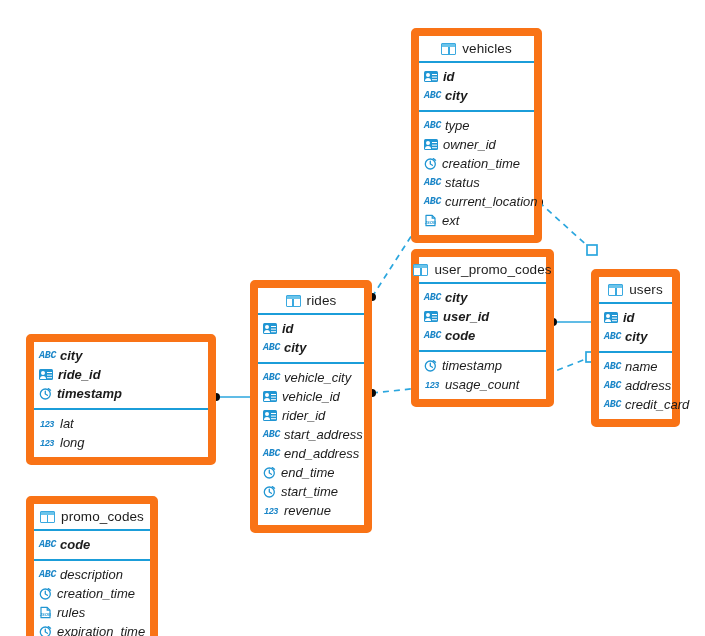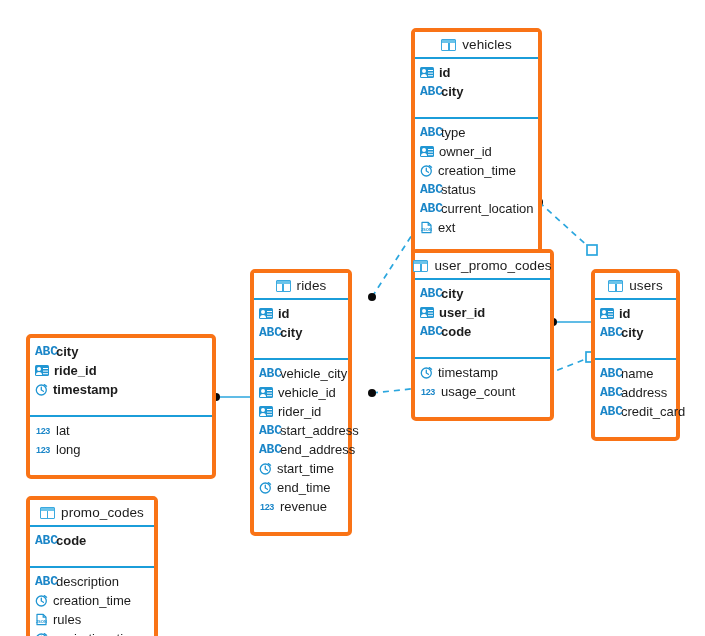--- a/index.html
+++ b/index.html
@@ -7,35 +7,35 @@
     width:705px;height:636px;position:relative;overflow:hidden;
     font-family:"Liberation Sans","DejaVu Sans",sans-serif;
     -webkit-font-smoothing:antialiased;
   }
   #canvas{position:absolute;left:0;top:0;width:705px;height:636px;}
   #edges{position:absolute;left:0;top:0;width:705px;height:636px;pointer-events:none;}
 
   .table-node{
     position:absolute;
     box-sizing:border-box;
-    border:4px solid #f97316;
+    border:8px solid #f97316;
     background:#ffffff;
     border-radius:5px;
   }
   .tbl-header{
     display:flex;align-items:center;justify-content:center;gap:6px;
     height:25px;
     border-bottom:2px solid #1b9dd9;
     background:#ffffff;
     padding:0 6px;
   }
   .tbl-title{
     font-size:13.5px;color:#1c1c1c;white-space:nowrap;letter-spacing:0.1px;
   }
-  .field-group{padding:4px 0 16px 0;}
+  .field-group{padding:4px 0 5px 0;font-style:italic;}
   .field-group.keys{border-bottom:2px solid #1b9dd9;}
   .field{
     display:flex;align-items:center;gap:5px;
     height:19px;padding:0 6px 0 5px;white-space:nowrap;
   }
   .fname{font-size:13px;color:#1c1c1c;line-height:1;}
   .field.key .fname{font-weight:bold;}
 
   
   .ico{flex:0 0 auto;display:inline-block;position:relative;}
@@ -45,21 +45,21 @@
   .ico-table:before{content:"";position:absolute;left:0;top:0;right:0;height:3.4px;background:#6cc4ea;}
   .ico-table:after{content:"";position:absolute;left:50%;top:3.4px;bottom:0;width:1.6px;margin-left:-0.8px;background:#3aa9e0;}
 
   
   .ico-id{width:14px;height:11px;background:#2196d3;border-radius:1.5px;box-sizing:border-box;}
   .ico-id:before{content:"";position:absolute;left:2px;top:2px;width:4px;height:4px;border-radius:50%;background:#ffffff;}
   .ico-id:after{content:"";position:absolute;left:0.8px;top:7px;width:6.4px;height:3px;border-radius:3px 3px 0 0;background:#ffffff;}
   .ico-id i{position:absolute;right:1.5px;top:2.5px;width:5px;height:1.2px;background:#ffffff;box-shadow:0 2.6px 0 #ffffff,0 5.2px 0 #ffffff;}
 
   
-  .ico-abc{width:16px;height:11px;font-size:13px;font-weight:bold;color:#1b86c8;
+  .ico-abc{width:16px;height:11px;font-size:10px;font-weight:bold;color:#1b86c8;
     font-family:"Liberation Mono","DejaVu Sans Mono",monospace;letter-spacing:-0.2px;
     line-height:11px;text-align:left;}
 
   
   .ico-123{width:16px;height:11px;font-size:9px;font-weight:bold;color:#1b86c8;
     line-height:12px;text-align:center;letter-spacing:-0.3px;}
 
   
   .ico-clock{width:13px;height:13px;}
   .ico-clock svg{display:block;}
@@ -218,21 +218,21 @@
         <div class="field">
           <span class="ico ico-abc">ABC</span>
           <span class="fname">address</span>
         </div>
         <div class="field">
           <span class="ico ico-abc">ABC</span>
           <span class="fname">credit_card</span>
         </div>
       </div>
     </div>
-    <div class="table-node" style="left: 250px; top: 269px; width: 102px;">
+    <div class="table-node" style="left: 250px; top: 280px; width: 122px;">
       <div class="tbl-header">
         <span class="ico ico-table"></span>
         <span class="tbl-title">rides</span>
       </div>
       <div class="field-group keys">
         <div class="field key">
           <span class="ico ico-id">
             <i></i>
           </span>
           <span class="fname">id</span>
@@ -268,31 +268,31 @@
           <span class="fname">end_address</span>
         </div>
         <div class="field">
           <span class="ico ico-clock">
             <svg width="13" height="13" viewBox="0 0 13 13">
               <circle cx="6.3" cy="7" r="5" fill="#fff" stroke="#2196d3" stroke-width="1.3"></circle>
               <path d="M6.3 4.2 V7 L8.4 8.3" fill="none" stroke="#2196d3" stroke-width="1.3" stroke-linecap="round"></path>
               <path d="M9.3 1.6 L11.6 3.2" fill="none" stroke="#2196d3" stroke-width="1.3" stroke-linecap="round"></path>
             </svg>
           </span>
+          <span class="fname">end_time</span>
+        </div>
+        <div class="field">
+          <span class="ico ico-clock">
+            <svg width="13" height="13" viewBox="0 0 13 13">
+              <circle cx="6.3" cy="7" r="5" fill="#fff" stroke="#2196d3" stroke-width="1.3"></circle>
+              <path d="M6.3 4.2 V7 L8.4 8.3" fill="none" stroke="#2196d3" stroke-width="1.3" stroke-linecap="round"></path>
+              <path d="M9.3 1.6 L11.6 3.2" fill="none" stroke="#2196d3" stroke-width="1.3" stroke-linecap="round"></path>
+            </svg>
+          </span>
           <span class="fname">start_time</span>
-        </div>
-        <div class="field">
-          <span class="ico ico-clock">
-            <svg width="13" height="13" viewBox="0 0 13 13">
-              <circle cx="6.3" cy="7" r="5" fill="#fff" stroke="#2196d3" stroke-width="1.3"></circle>
-              <path d="M6.3 4.2 V7 L8.4 8.3" fill="none" stroke="#2196d3" stroke-width="1.3" stroke-linecap="round"></path>
-              <path d="M9.3 1.6 L11.6 3.2" fill="none" stroke="#2196d3" stroke-width="1.3" stroke-linecap="round"></path>
-            </svg>
-          </span>
-          <span class="fname">end_time</span>
         </div>
         <div class="field">
           <span class="ico ico-123">123</span>
           <span class="fname">revenue</span>
         </div>
       </div>
     </div>
     <div class="table-node" style="left: 26px; top: 334px; width: 190px;">
       <div class="field-group keys">
         <div class="field key">

